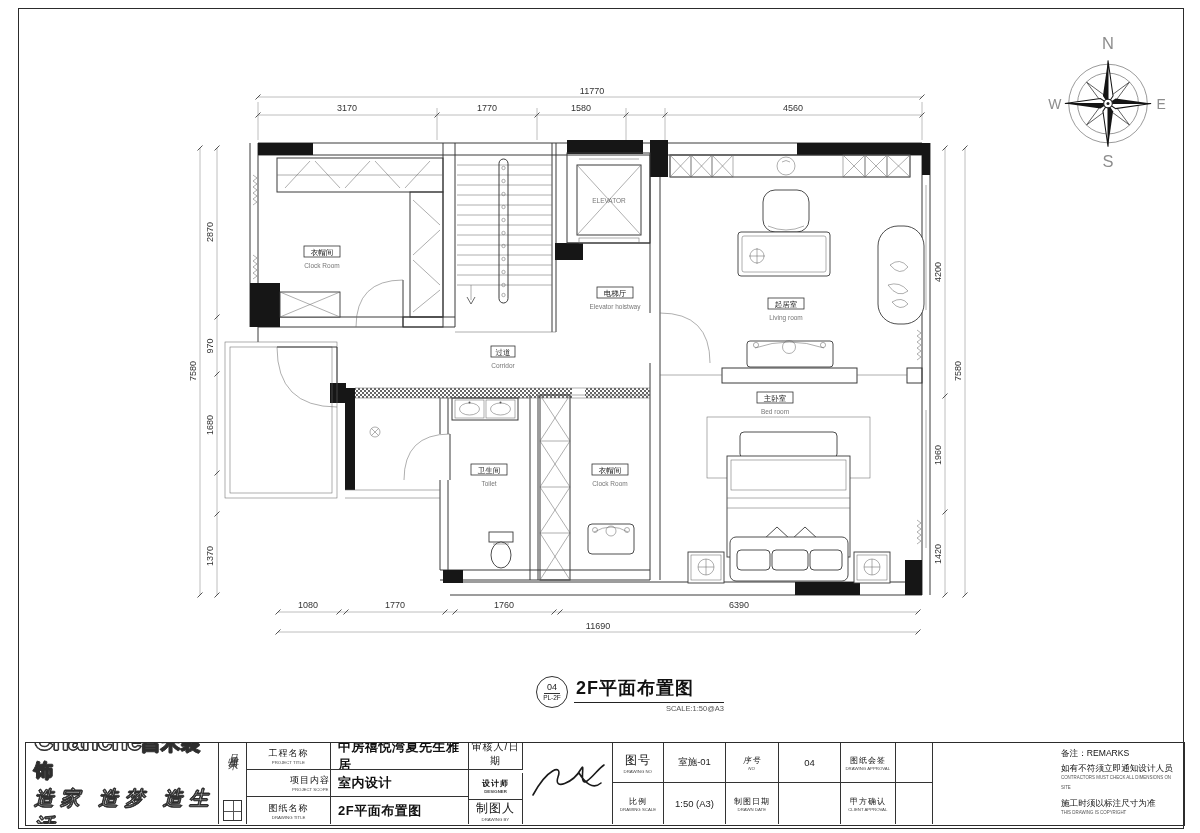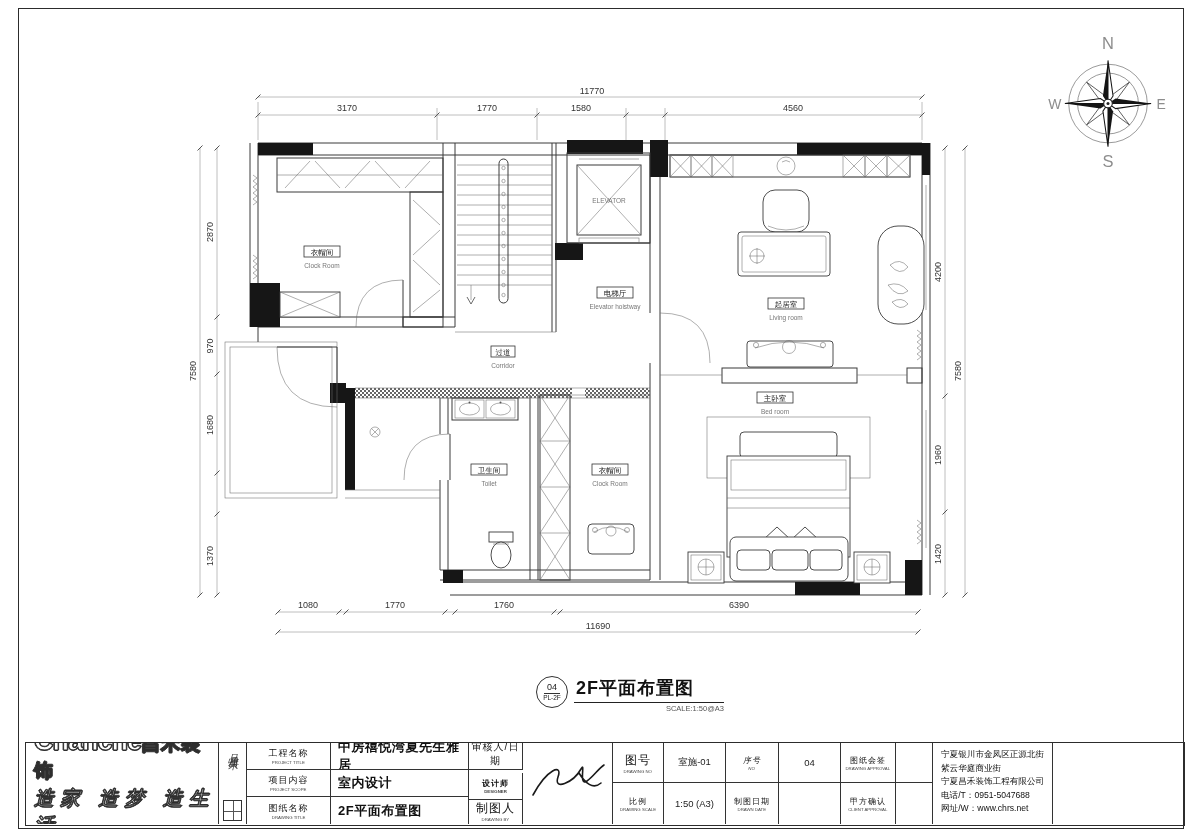--- a/index.html
+++ b/index.html
@@ -483,21 +483,21 @@
 
     <div class="cell" id="strip-cell" style="left:193px;top:0;width:28px;height:81px;">
       <div id="strip-text">品质昌禾</div>
       <div id="stamp"></div>
     </div>
 
     <div class="cell rb lblcell" style="left:221px;top:0;width:84px;height:27px;">
       <div class="lbl-cn">工程名称</div>
       <div class="lbl-en">PROJECT TITLE</div>
     </div>
-    <div class="cell rb lblcell" style="left:221px;top:27px;width:84px;height:27px;">
+    <div class="cell rb lblcell" style="left:221px;top:27px;width:84px;height:27px;align-items:flex-end;">
       <div class="lbl-cn">项目内容</div>
       <div class="lbl-en">PROJECT SCOPE</div>
     </div>
     <div class="cell lblcell" style="left:221px;top:54px;width:84px;height:27px;">
       <div class="lbl-cn">图纸名称</div>
       <div class="lbl-en">DRAWING TITLE</div>
     </div>
 
     <div class="cell rb valcell big" style="left:305px;top:0;width:138px;height:27px;">中房禧悦湾夏先生雅居</div>
     <div class="cell rb valcell big" style="left:305px;top:27px;width:138px;height:27px;">室内设计</div>
@@ -553,22 +553,24 @@
       <div class="lbl-cn" style="font-size:8px;">制图日期</div>
       <div class="lbl-en">DRAWN DATE</div>
     </div>
     <div class="cell" style="left:753px;top:40px;width:62px;height:41px;"></div>
     <div class="cell lblcell" style="left:815px;top:40px;width:55px;height:41px;">
       <div class="lbl-cn" style="font-size:8px;">甲方确认</div>
       <div class="lbl-en">CLIENT APPROVAL</div>
     </div>
     <div class="cell" style="left:870px;top:40px;width:37px;height:41px;"></div>
 
-    <div class="cell info" style="left:907px;top:0;width:120px;height:81px;">
-      <div>宁夏银川市金凤区正源北街</div>
-      <div>紫云华庭商业街</div>
-      <div>宁夏昌禾装饰工程有限公司</div>
-      <div>电话/T：0951-5047688</div>
-      <div>网址/W：www.chrs.net</div>
-    </div>
-
+
+    <div class="cell rem" style="left:1027px;top:0;width:131px;height:81px;border-right:none;">
+      <div>备注：REMARKS</div>
+      <div class="gap"></div>
+      <div>如有不符须立即通知设计人员</div>
+      <div class="sm">CONTRACTORS MUST CHECK ALL DIMENSIONS ON SITE</div>
+      <div class="gap"></div>
+      <div>施工时须以标注尺寸为准</div>
+      <div class="sm">THIS DRAWING IS COPYRIGHT</div>
+    </div>
   </div>
 </div>
 
 </body></html>

